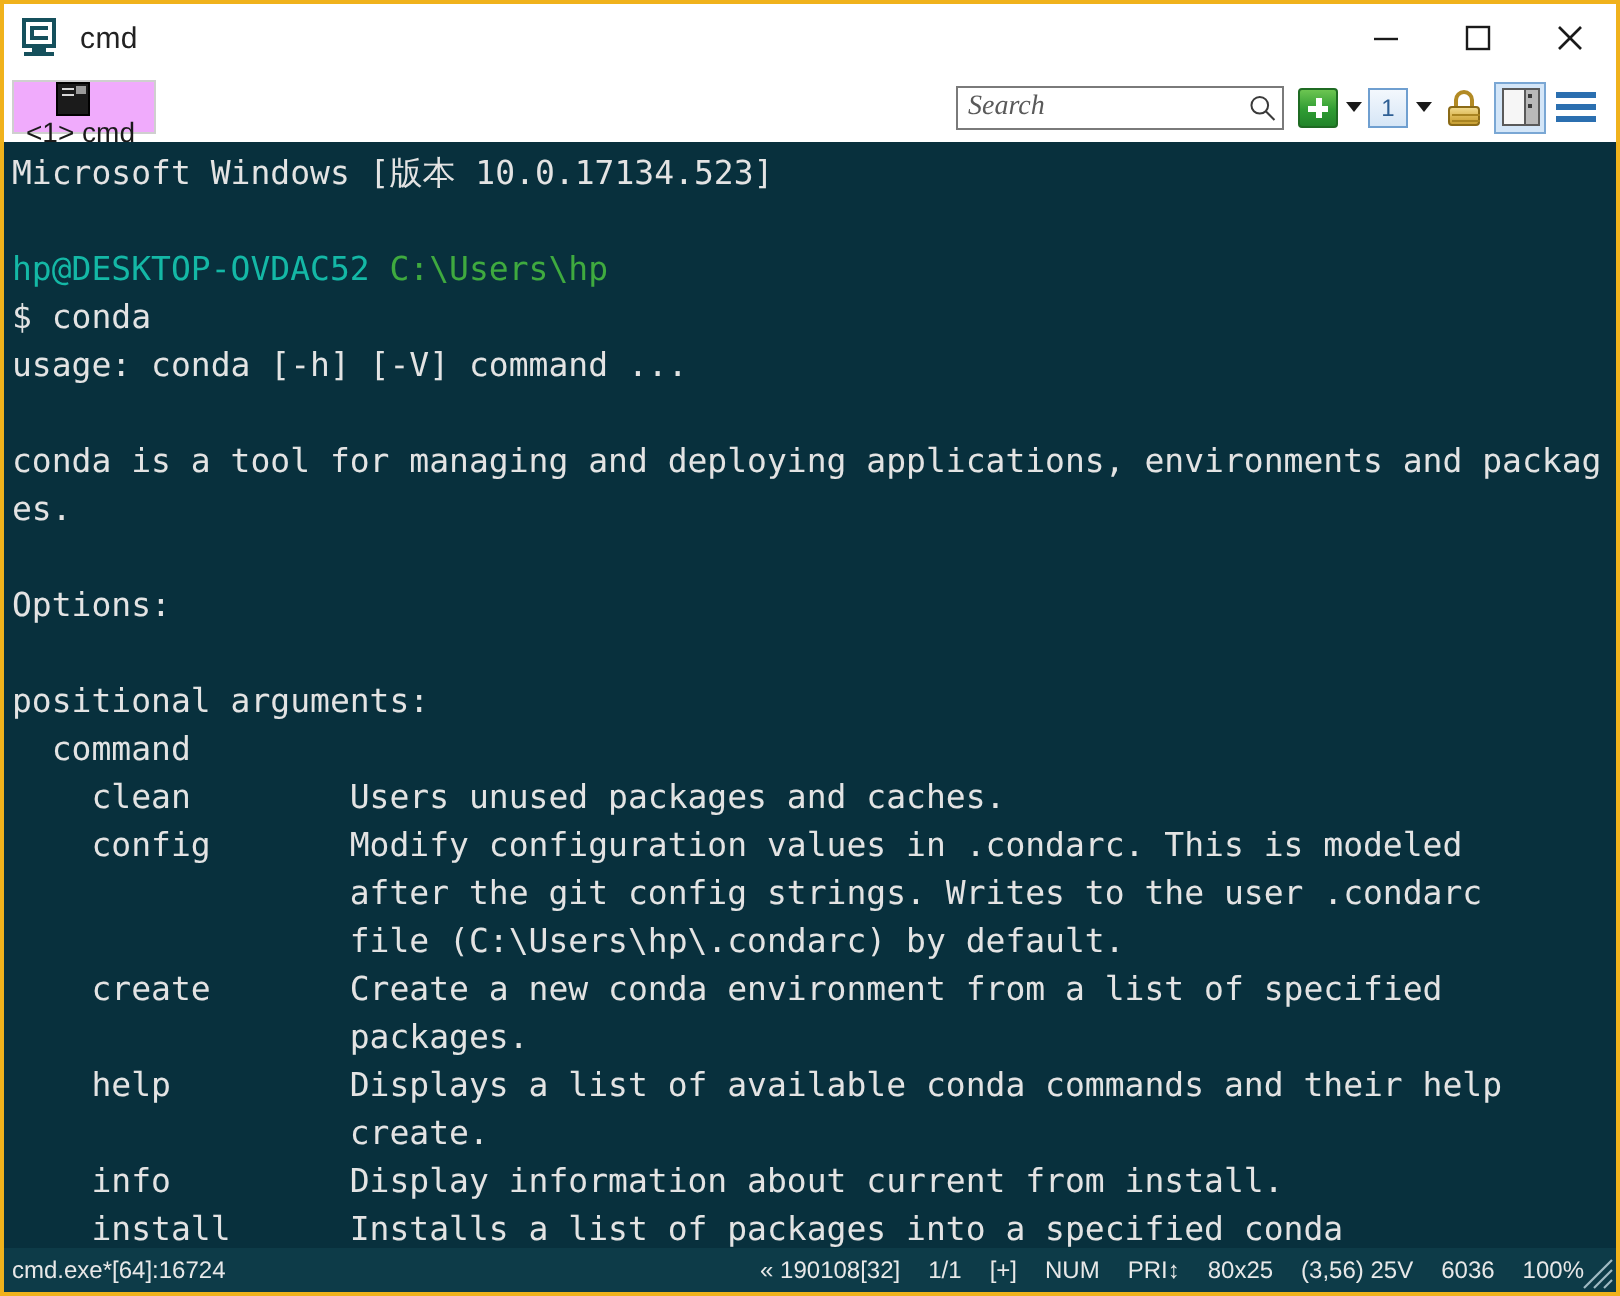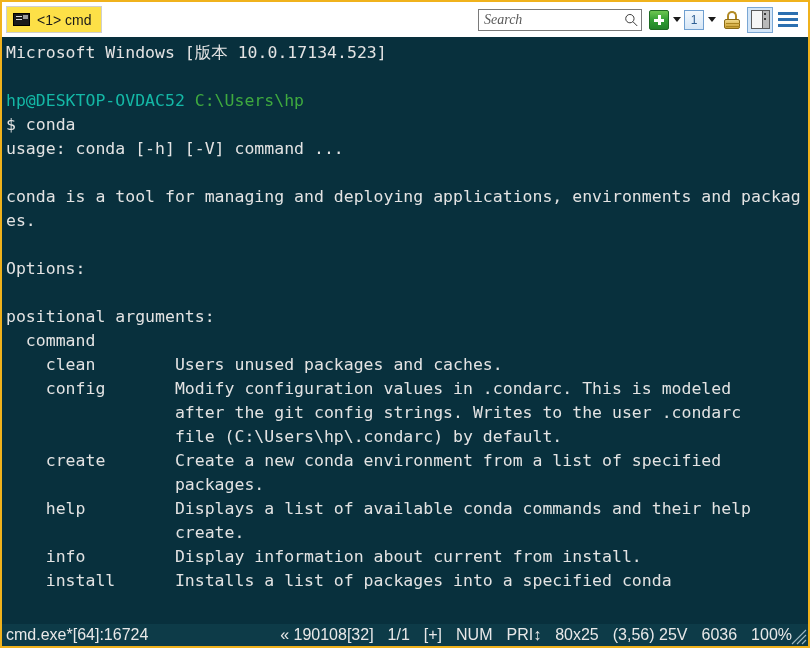--- a/index.html
+++ b/index.html
@@ -100,24 +100,25 @@
     background: #ffffff;
     display: flex;
     align-items: center;
     position: relative;
   }
   #tab-1 {
     margin-left: 4px;
     height: 27px;
     box-sizing: border-box;
     border: 1px solid #cfcfcf;
-    background: #fde047;
+    background: #f0abfc;
     display: flex;
     align-items: center;
     padding: 0 10px 0 6px;
+    flex-direction: column;
   }
   .tab-icon {
     width: 17px;
     height: 13px;
     flex: 0 0 17px;
     background: #1b1b1b;
     border: 1px solid #000000;
     box-sizing: border-box;
     position: relative;
     margin-right: 7px;
@@ -330,21 +331,21 @@
   .c-path { color: #3faa3f; }
   .c-white { color: #e3e3e3; }
 
   
   #statusbar {
     flex: 0 0 22px;
     height: 22px;
     background: #0d3b48;
     color: #e8e8e8;
     font-family: "Liberation Sans", sans-serif;
-    font-size: 16px;
+    font-size: 12px;
     display: flex;
     align-items: center;
     position: relative;
     padding-left: 4px;
     box-sizing: border-box;
   }
   .sb-cell { white-space: nowrap; }
   #sb-left { margin-right: auto; }
   #sb-right {
     display: flex;
@@ -356,20 +357,47 @@
     position: absolute;
     right: 1px; bottom: 1px;
     width: 18px; height: 18px;
   }
 </style>
 </head>
 <body>
 
 <div id="window">
 
+  <div id="titlebar">
+    <div id="app-icon">
+      <div class="scr"></div>
+      <div class="stand"></div>
+      <div class="base"></div>
+    </div>
+    <div id="window-title">cmd</div>
+
+    <div id="winbtns">
+      <div class="winbtn">
+        <svg width="14" height="14" viewBox="0 0 14 14">
+          <line x1="1" y1="7.5" x2="13" y2="7.5" stroke="#1a1a1a" stroke-width="1.2"></line>
+        </svg>
+      </div>
+      <div class="winbtn">
+        <svg width="14" height="14" viewBox="0 0 14 14">
+          <rect x="1.5" y="1.5" width="11" height="11" fill="none" stroke="#1a1a1a" stroke-width="1.2"></rect>
+        </svg>
+      </div>
+      <div class="winbtn">
+        <svg width="14" height="14" viewBox="0 0 14 14">
+          <line x1="1.5" y1="1.5" x2="12.5" y2="12.5" stroke="#1a1a1a" stroke-width="1.3"></line>
+          <line x1="12.5" y1="1.5" x2="1.5" y2="12.5" stroke="#1a1a1a" stroke-width="1.3"></line>
+        </svg>
+      </div>
+    </div>
+  </div>
 
   <div id="tabstrip">
 
     <div id="tab-1">
       <span class="tab-icon"></span>
       <span class="tab-label">&lt;1&gt; cmd</span>
     </div>
 
     <div id="toolbar">
 

